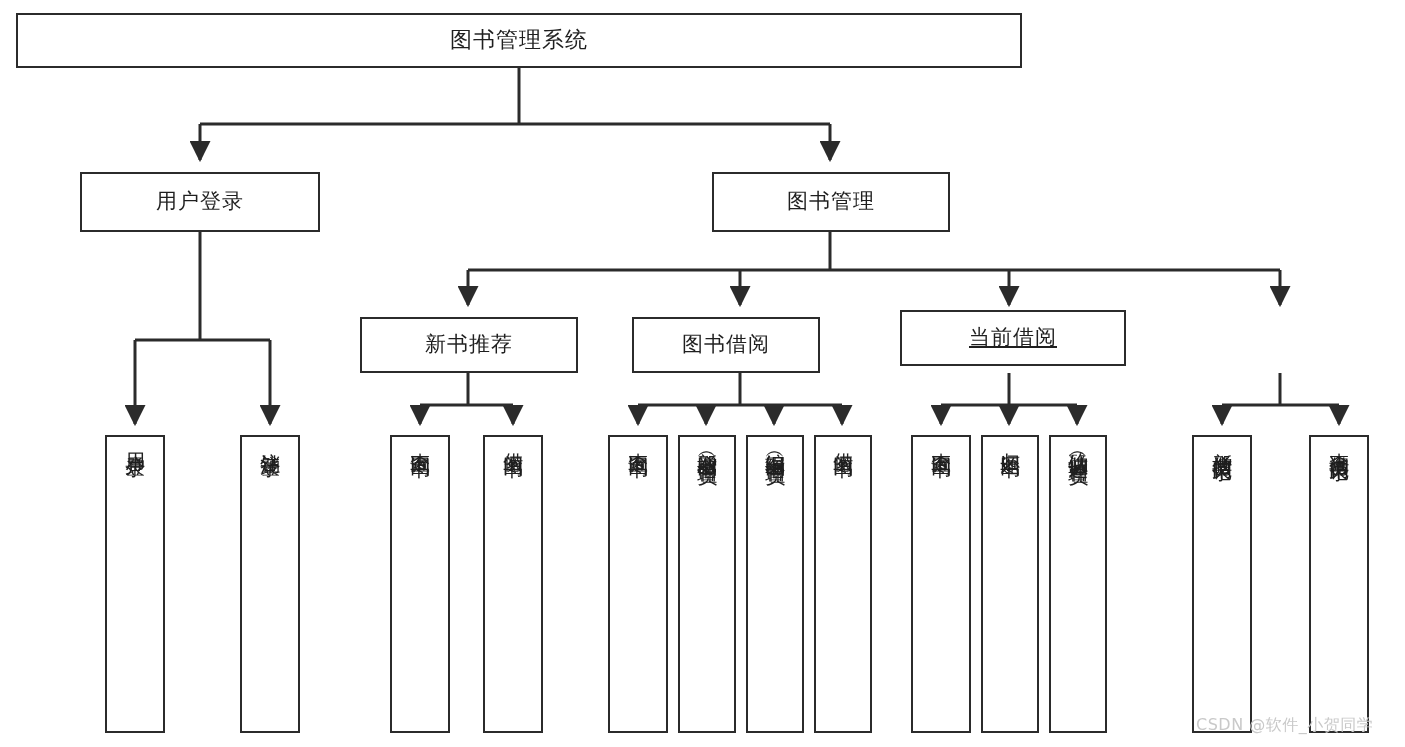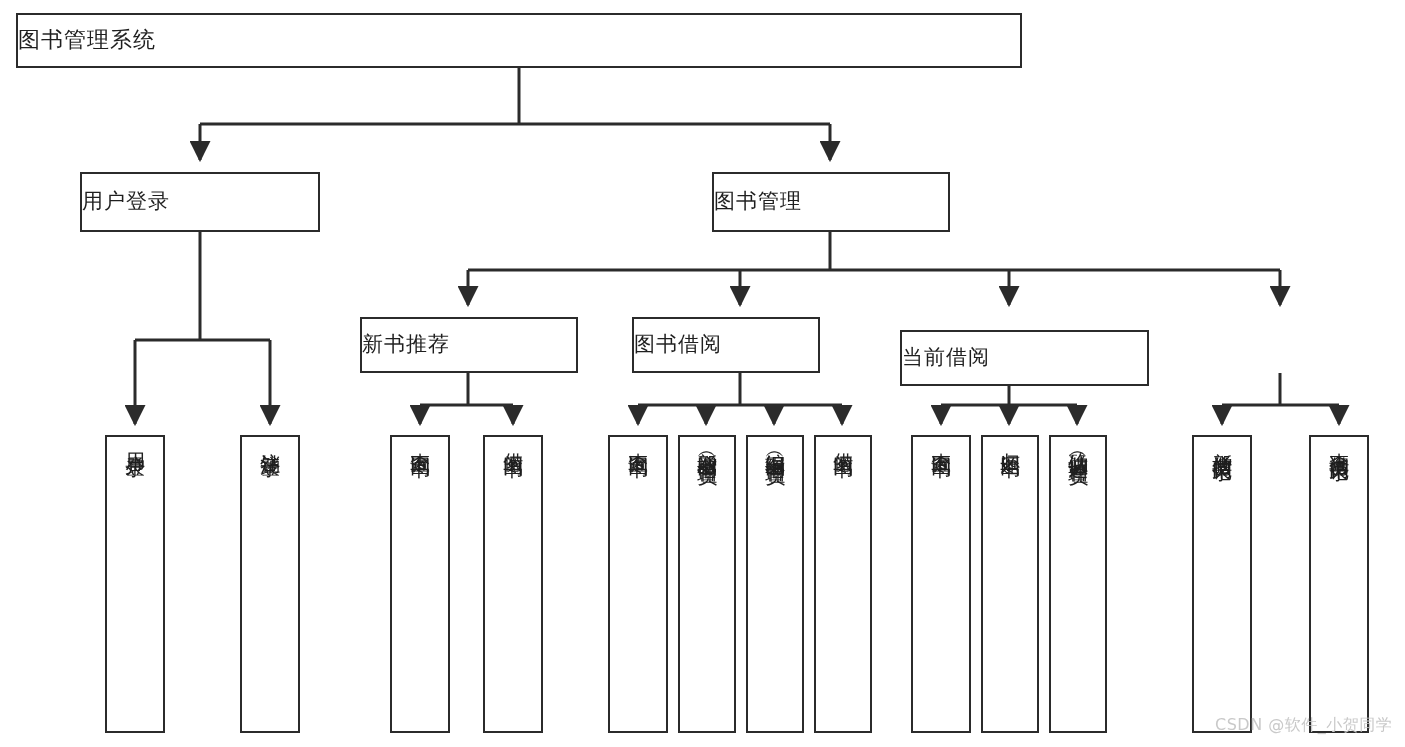--- a/index.html
+++ b/index.html
@@ -27,20 +27,21 @@
     height: 747px;
     pointer-events: none;
   }
   .node {
     position: absolute;
     box-sizing: border-box;
     background: #ffffff;
     border: 2px solid #2b2b2b;
     display: flex;
     align-items: center;
+    justify-content: center;
     text-align: center;
     color: #1f1f1f;
   }
   .node.horiz {
     font-size: 21px;
     letter-spacing: 1px;
     line-height: 1.2;
   }
   .node.root {
     font-size: 22px;
@@ -133,21 +134,21 @@
   <div class="node horiz" style="left:360px; top:317px; width:218px; height:56px;">
     <span>新书推荐</span>
   </div>
 
   <div class="node horiz" style="left:712px; top:172px; width:238px; height:60px;">
     <span>图书管理</span>
   </div>
   <div class="node horiz" style="left:632px; top:317px; width:188px; height:56px;">
     <span>图书借阅</span>
   </div>
-  <div class="node horiz" style="left:900px; top:330px; width:249px; height:56px;">
+  <div class="node horiz" style="left:900px; top:310px; width:226px; height:56px;text-decoration:underline;">
     <span>当前借阅</span>
   </div>
 
   <div class="node vert" style="left:105px; top:435px; width:60px; height:298px;">
     <span class="vlabel">用户登录</span>
   </div>
   <div class="node vert" style="left:240px; top:435px; width:60px; height:298px;">
     <span class="vlabel">注销登录</span>
   </div>
 
@@ -181,15 +182,15 @@
     <span class="vlabel">确认归还（管理员）</span>
   </div>
 
   <div class="node vert" style="left:1192px; top:435px; width:60px; height:298px;">
     <span class="vlabel">新增借阅记录</span>
   </div>
   <div class="node vert" style="left:1309px; top:435px; width:60px; height:298px;">
     <span class="vlabel">查询借阅记录</span>
   </div>
 
-  <div class="watermark" style="left:1196px; top:715px;margin-left:19px;">CSDN @软件_小贺同学</div>
+  <div class="watermark" style="left:1196px; top:715px;">CSDN @软件_小贺同学</div>
 
 </div>
 
 </body></html>

